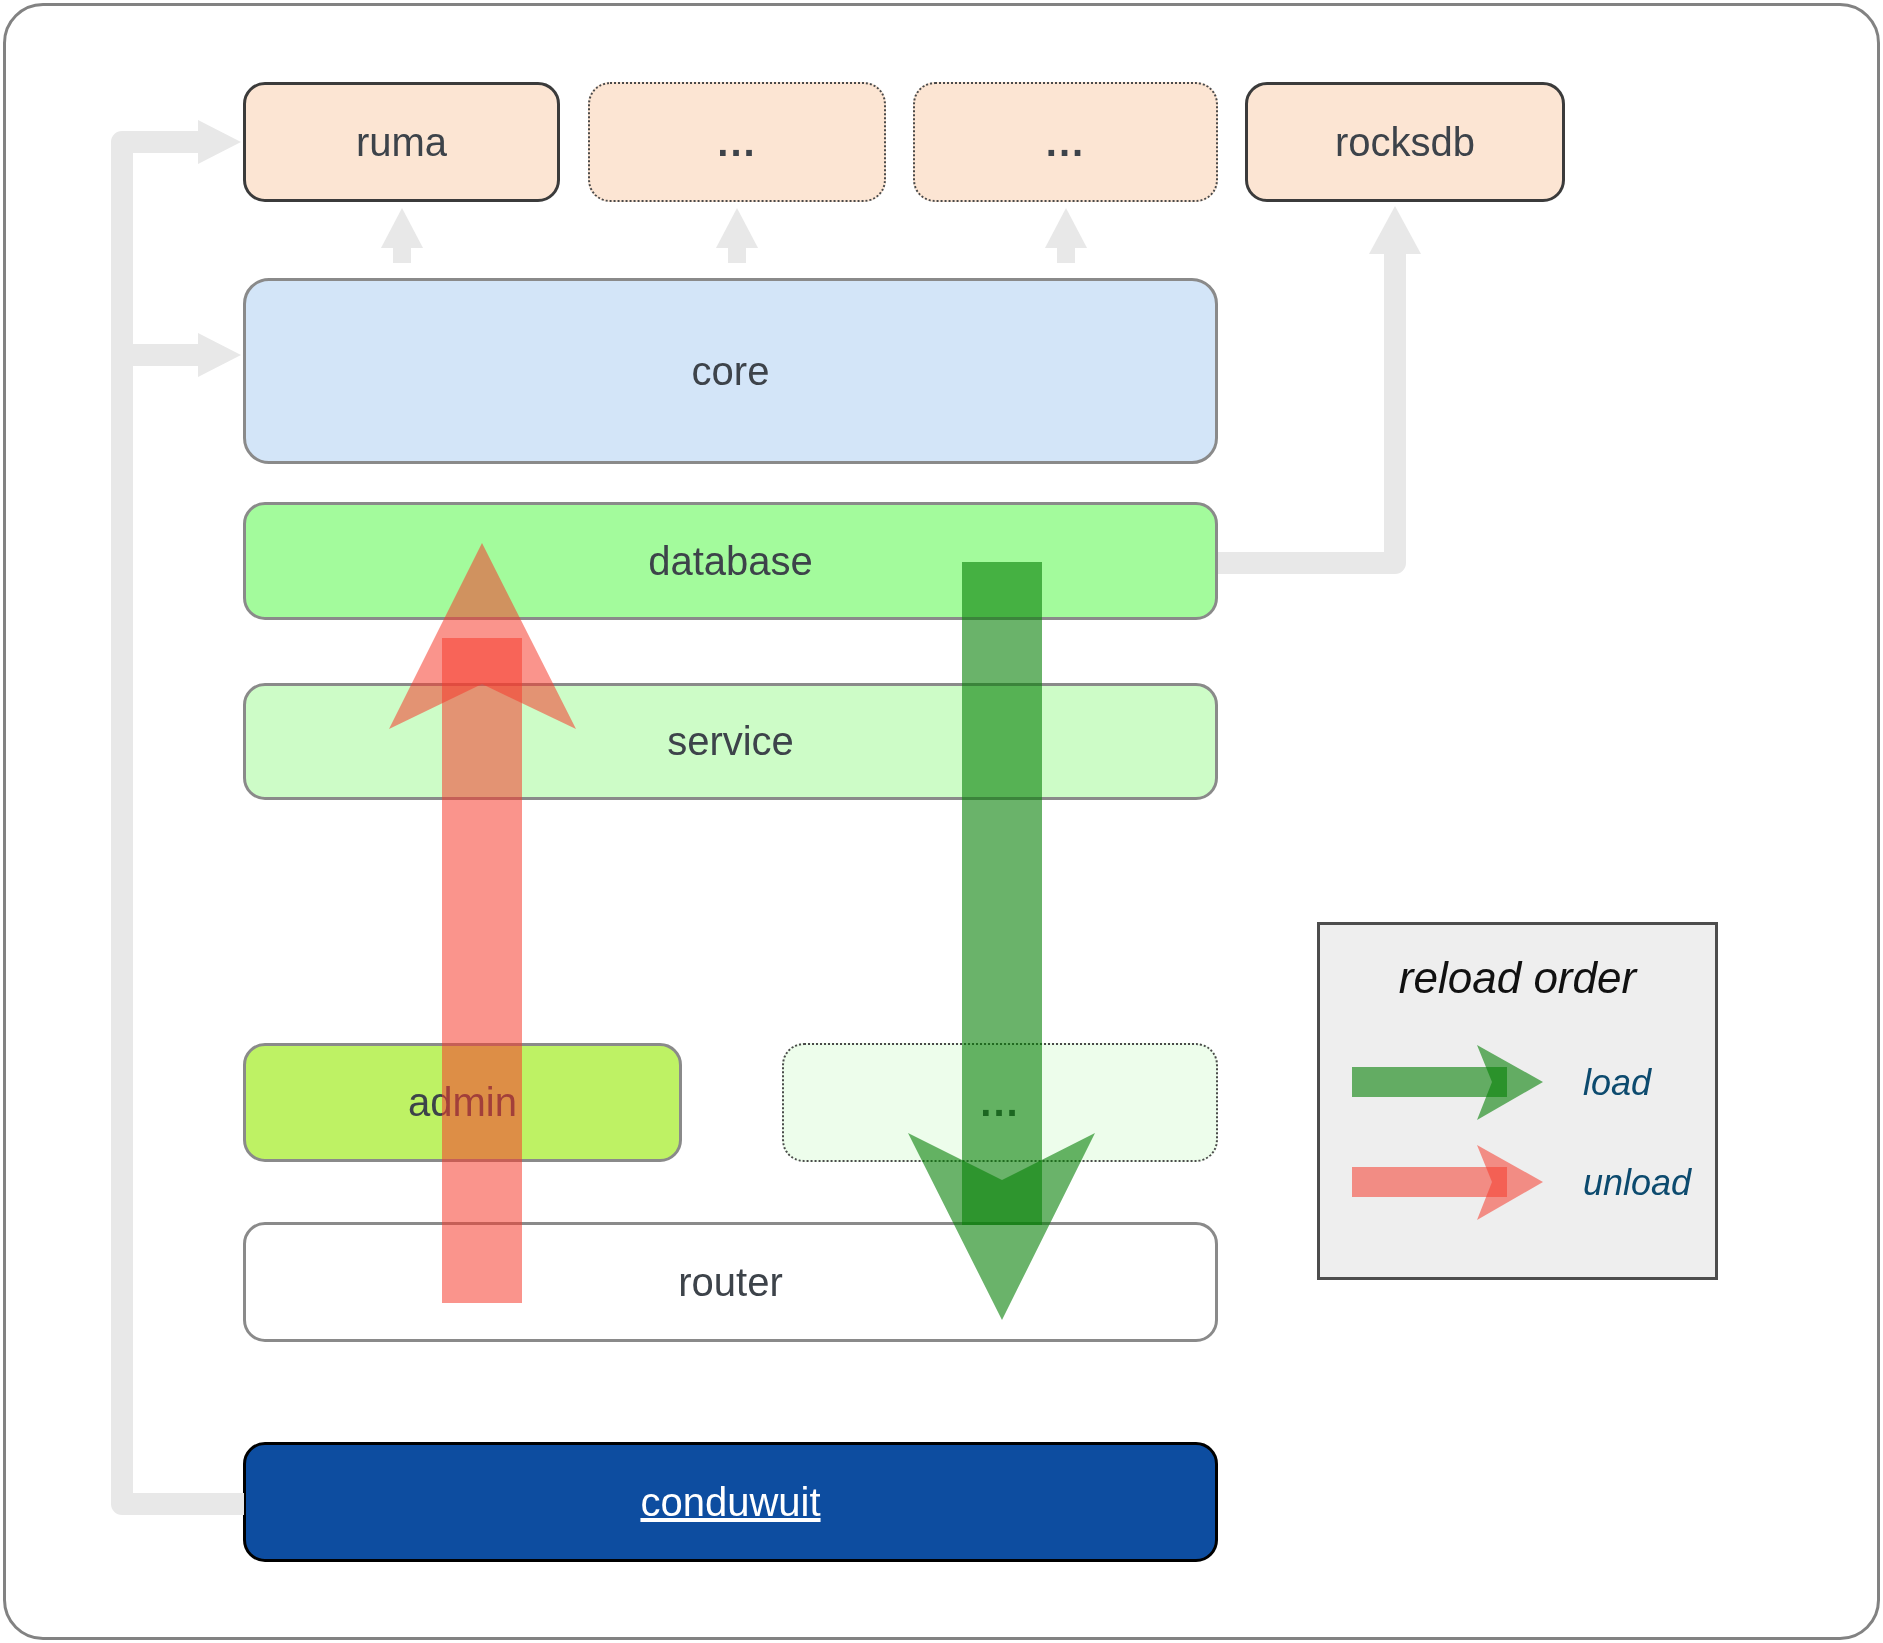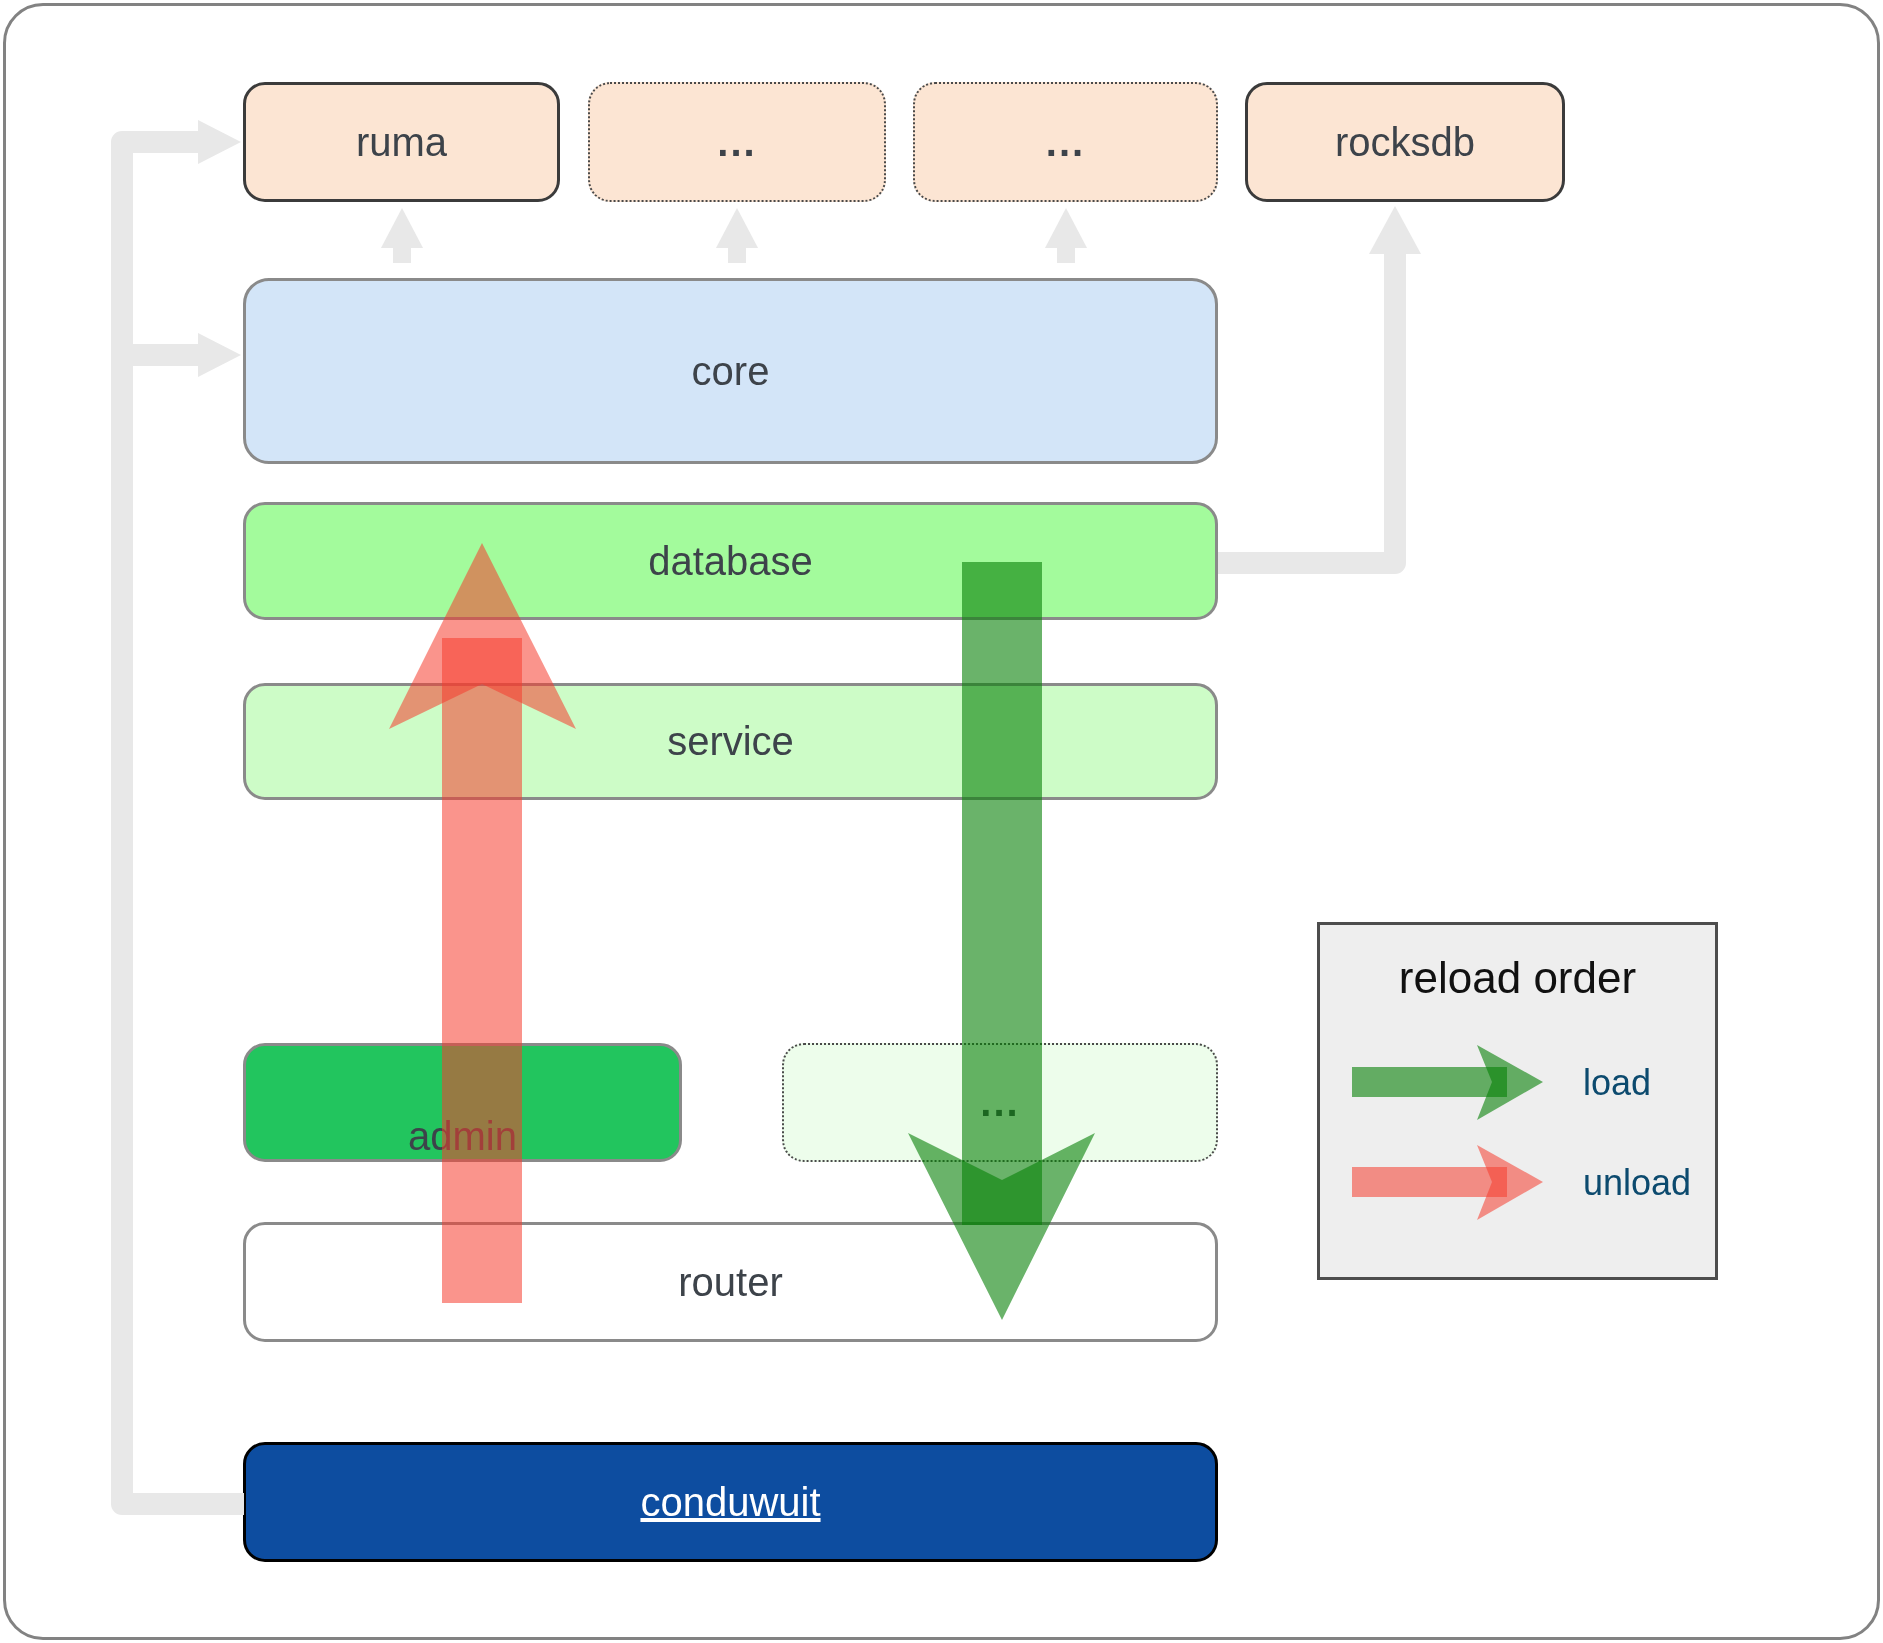--- a/index.html
+++ b/index.html
@@ -24,21 +24,21 @@
   .b-light   { border: 3px solid #8a8a8a; }
   .b-dark    { border: 3px solid #3b3b3b; }
   .b-dotted  { border: 2px dotted #4a4a4a; }
   .b-black   { border: 3px solid #000000; }
 
   .peach    { background: #fce5d3; }
   .blue     { background: #d3e5f8; }
   .green1   { background: #a3fb9c; }
   .green2   { background: #cdfcc7; }
   .green3   { background: #defdd8; }
-  .green4   { background: #22c55e; align-items: flex-end; }
+  .green4   { background: #bef264; }
   .green5   { background: #edfdeb; }
   .white-bg { background: #ffffff; }
   .navy     { background: #0d4da0; color: #ffffff; }
 
   .dots-label { font-weight: bold; letter-spacing: 2px; }
 
   
   #box-ruma      { left: 243px;  top: 82px;  width: 317px; height: 120px; }
   #box-dots-tl   { left: 588px;  top: 82px;  width: 298px; height: 120px; }
   #box-dots-tr   { left: 913px;  top: 82px;  width: 305px; height: 120px; }
@@ -50,21 +50,21 @@
   #box-api       { left: 243px; top: 863px;  width: 975px; height: 119px; }
   #box-admin     { left: 243px; top: 1043px; width: 439px; height: 119px; }
   #box-dots-b    { left: 782px; top: 1043px; width: 436px; height: 119px; }
   #box-router    { left: 243px; top: 1222px; width: 975px; height: 120px; }
   #box-conduwuit { left: 243px; top: 1442px; width: 975px; height: 120px; text-decoration: underline; }
 
   
   #legend {
     position: absolute; box-sizing: border-box;
     left: 1317px; top: 922px; width: 401px; height: 358px;
-    background: #eeeeee; border: 3px solid #4d4d4d; z-index: 2;
+    background: #eeeeee; border: 3px solid #4d4d4d; z-index: 2; font-style: italic;
   }
   #legend .legend-title {
     display: block; text-align: center; margin-top: 28px;
     font-size: 44px; color: #111111;
   }
   #legend .legend-item-label {
     position: absolute; left: 263px; font-size: 36px; color: #0c4a6e;
     line-height: 48px;
   }
   #legend .legend-item-label.load   { top: 134px; }

